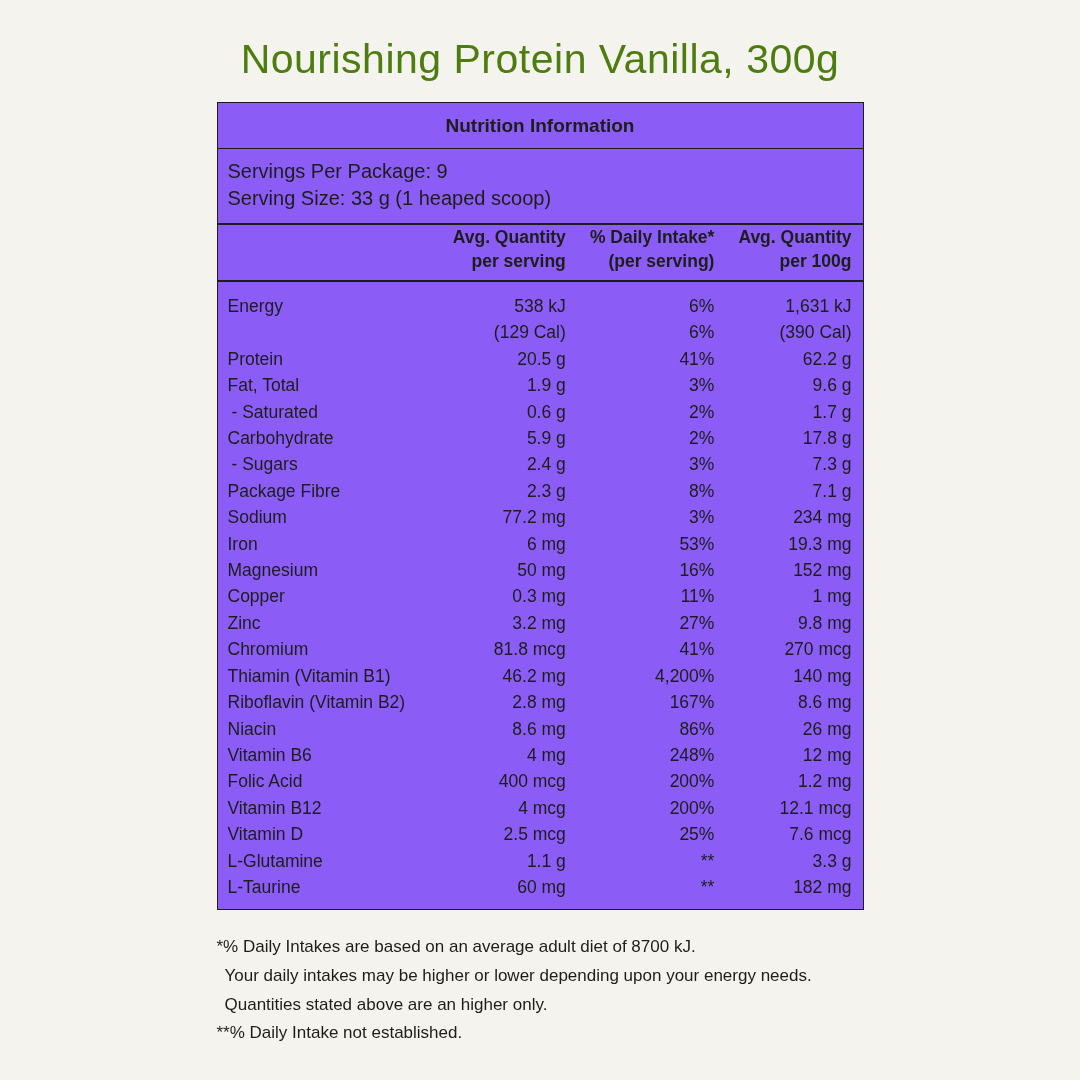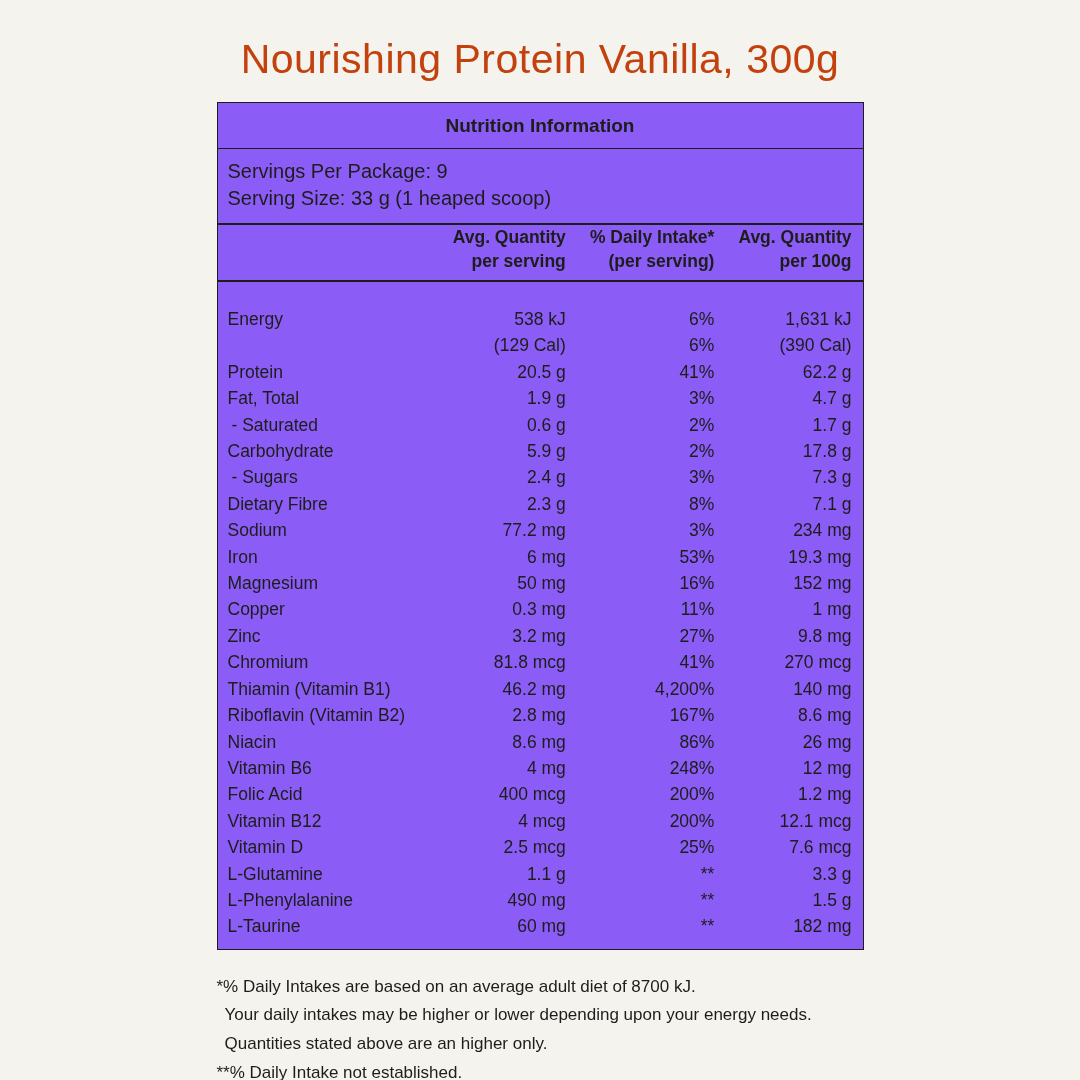--- a/index.html
+++ b/index.html
@@ -11,21 +11,21 @@
     color: #1d1d1b;
     overflow: hidden;
   }
   .page-title {
     margin-top: 34px;
     text-align: center;
     font-size: 41px;
     font-weight: 400;
     letter-spacing: 0.5px;
     line-height: 50px;
-    color: #c2410c;
+    color: #4d7c0f;
   }
   table.nutrition {
     width: 647px;
     margin: 18px auto 0 auto;
     border-collapse: collapse;
     table-layout: fixed;
     background: #8b5cf6;
     border: 1.5px solid #1d1d1b;
   }
   td, th { vertical-align: middle; }
@@ -55,21 +55,21 @@
   tr.col-headers th:last-child { padding-right: 11px; }
   tbody td {
     font-size: 17.5px;
     line-height: 26.4px;
     padding: 0;
   }
   tbody td.label { text-align: left; padding-left: 10px; }
   tbody td.label.indent { padding-left: 14px; }
   tbody td.num { text-align: right; }
   tbody td.num.last { padding-right: 11px; }
-  tbody tr:first-child td { padding-top: 24px; }
+  tbody tr:first-child td { padding-top: 11px; }
   tbody tr:last-child td { padding-bottom: 9px; }
   .footnotes {
     width: 647px;
     margin: 23px auto 0 auto;
     font-size: 17px;
     line-height: 28.6px;
   }
   .footnote-line { white-space: pre; }
   .footnote-line.indent { padding-left: 8px; }
 </style>
@@ -127,42 +127,42 @@
       <tr>
         <td class="label">Protein</td>
         <td class="num">20.5 g</td>
         <td class="num">41%</td>
         <td class="num last">62.2 g</td>
       </tr>
       <tr>
         <td class="label">Fat, Total</td>
         <td class="num">1.9 g</td>
         <td class="num">3%</td>
-        <td class="num last">4.7 g</td>
+        <td class="num last">9.6 g</td>
       </tr>
       <tr>
         <td class="label indent">- Saturated</td>
         <td class="num">0.6 g</td>
         <td class="num">2%</td>
         <td class="num last">1.7 g</td>
       </tr>
       <tr>
         <td class="label">Carbohydrate</td>
         <td class="num">5.9 g</td>
         <td class="num">2%</td>
         <td class="num last">17.8 g</td>
       </tr>
       <tr>
         <td class="label indent">- Sugars</td>
         <td class="num">2.4 g</td>
         <td class="num">3%</td>
         <td class="num last">7.3 g</td>
       </tr>
       <tr>
-        <td class="label">Dietary Fibre</td>
+        <td class="label">Package Fibre</td>
         <td class="num">2.3 g</td>
         <td class="num">8%</td>
         <td class="num last">7.1 g</td>
       </tr>
       <tr>
         <td class="label">Sodium</td>
         <td class="num">77.2 mg</td>
         <td class="num">3%</td>
         <td class="num last">234 mg</td>
       </tr>
@@ -236,26 +236,20 @@
         <td class="label">Vitamin D</td>
         <td class="num">2.5 mcg</td>
         <td class="num">25%</td>
         <td class="num last">7.6 mcg</td>
       </tr>
       <tr>
         <td class="label">L-Glutamine</td>
         <td class="num">1.1 g</td>
         <td class="num">**</td>
         <td class="num last">3.3 g</td>
-      </tr>
-      <tr>
-        <td class="label">L-Phenylalanine</td>
-        <td class="num">490 mg</td>
-        <td class="num">**</td>
-        <td class="num last">1.5 g</td>
       </tr>
       <tr>
         <td class="label">L-Taurine</td>
         <td class="num">60 mg</td>
         <td class="num">**</td>
         <td class="num last">182 mg</td>
       </tr>
     </tbody>
 </table>
 

